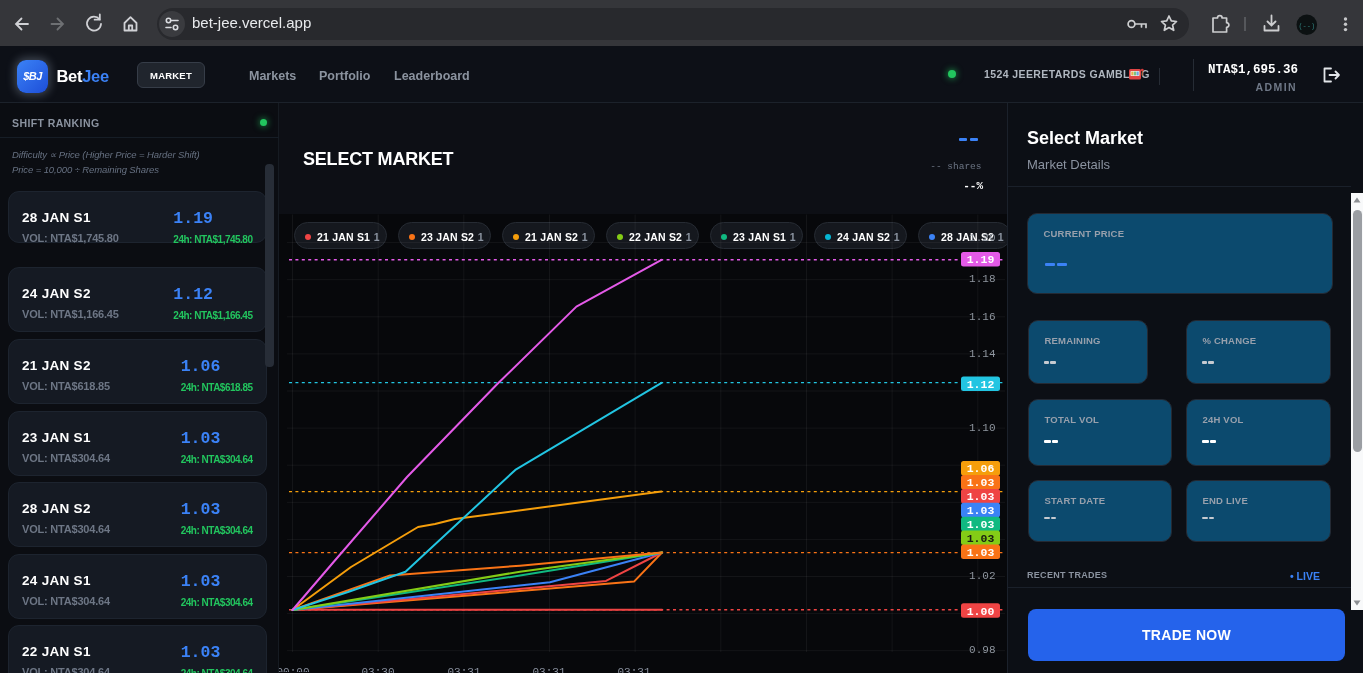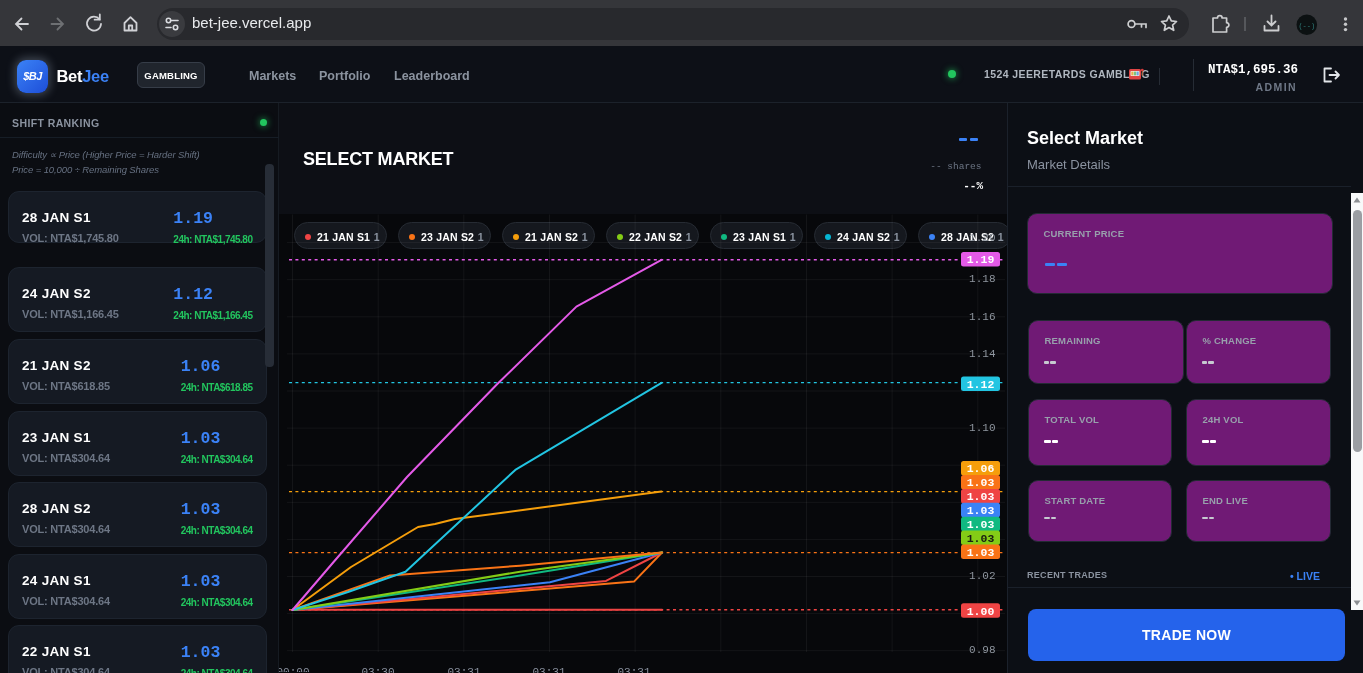--- a/index.html
+++ b/index.html
@@ -51,21 +51,21 @@
   .chip .lbl { position:absolute; left:22px; top:7.5px; font-size:10.5px; font-weight:bold; color:#fff; letter-spacing:0.2px; white-space:nowrap; }
   .chip .bdg { position:absolute; right:6.5px; top:8px; font-size:10.5px; font-weight:bold; color:#8b93a0; }
   .xlab { position:absolute; top:656px; width:60px; text-align:center; font-size:11px; color:#8b92a0; font-family:"Liberation Mono",monospace;margin-top:10px; }
 
   
   #panel { position:absolute; left:1007px; top:103px; width:356px; height:570px; background:#0c0f15; border-left:1px solid #1b212b; }
   #p-t1 { position:absolute; left:1027px; top:128px; font-size:18px; font-weight:bold; color:#fff; }
   #p-t2 { position:absolute; left:1027px; top:157px; font-size:13px; color:#8b93a0; }
   #p-div1 { position:absolute; left:1008px; top:186px; width:343px; height:1px; background:#1a202a; }
   #p-div2 { position:absolute; left:1008px; top:587px; width:343px; height:1px; background:#1a202a; }
-  .pcard { position:absolute; background:#701a75; border:1px solid #242a34; border-radius:10px; }
+  .pcard { position:absolute; background:#0c4a6e; border:1px solid #242a34; border-radius:10px; }
   .pc-l { position:absolute; left:15.5px; top:14px; font-size:9.5px; font-weight:bold; letter-spacing:0.2px; color:#98a0ac; }
   #rtrades { position:absolute; left:1027px; top:569.5px; font-size:9px; font-weight:bold; letter-spacing:0.3px; color:#8b93a0; }
   #live { position:absolute; left:1290px; top:570px; width:41px; text-align:left; font-size:10.5px; font-weight:bold; color:#3b82f6; }
   #tradebtn { position:absolute; left:1028px; top:609px; width:317px; height:52px; background:#2563eb; border-radius:8px; color:#fff; font-size:14px; font-weight:bold; letter-spacing:0.3px; text-align:center; line-height:52px; }
 
   
   #psb { position:absolute; left:1351px; top:193px; width:12px; height:417px; background:#f8f9fa; }
   #psb-thumb { position:absolute; left:1352.5px; top:210px; width:9px; height:242px; background:#9b9ea3; border-radius:4.5px; }
 </style>
 </head>
@@ -125,21 +125,21 @@
   <g fill="#c7c8ca">
     <circle cx="1345.5" cy="19" r="1.7"></circle>
     <circle cx="1345.5" cy="24.3" r="1.7"></circle>
     <circle cx="1345.5" cy="29.6" r="1.7"></circle>
   </g>
 </svg>
 
 <div id="hdr"></div>
 <div id="logo">$BJ</div>
 <div id="brand">Bet<span>Jee</span></div>
-<div id="refreshbtn">GAMBLING</div>
+<div id="refreshbtn">MARKET</div>
 <div class="nav" style="left:249px;">Markets</div>
 <div class="nav" style="left:319px;">Portfolio</div>
 <div class="nav" style="left:394px;">Leaderboard</div>
 <div id="hgreen"></div>
 <div id="htick">1524 JEERETARDS GAMBLING</div>
 <div class="vsep" style="left:1159px; top:68px; height:17px;"></div>
 <div class="vsep" style="left:1193px; top:59px; height:32px;"></div>
 <div id="bal" class="mono">NTA$1,695.36</div>
 <div id="admin">ADMIN</div>
 <svg class="abs" style="left:1125px;top:63px;" width="230" height="30" viewBox="0 0 230 30">
@@ -342,21 +342,21 @@
 <div id="panel"></div>
 <div id="p-t1">Select Market</div>
 <div id="p-t2">Market Details</div>
 <div id="p-div1"></div>
 <div id="p-div2"></div>
 <div class="pcard" style="left:1027px; top:213px; width:306px; height:81px;">
   <div class="pc-l">CURRENT PRICE</div>
   <div class="dash" style="left:17.3px; top:49px; width:10px; height:3.3px; background:#3b82f6;"></div>
   <div class="dash" style="left:29px; top:49px; width:10px; height:3.3px; background:#3b82f6;"></div>
 </div>
-<div class="pcard" style="left:1028px; top:320px; width:156px; height:64px;">
+<div class="pcard" style="left:1028px; top:320px; width:120px; height:64px;">
   <div class="pc-l">REMAINING</div>
   <div class="dash" style="left:15px; top:40.4px; width:5.4px; height:2.2px; background:#c6cad0;"></div>
   <div class="dash" style="left:21.2px; top:40.4px; width:5.4px; height:2.2px; background:#c6cad0;"></div>
 </div>
 <div class="pcard" style="left:1186px; top:320px; width:145px; height:64px;">
   <div class="pc-l">% CHANGE</div>
   <div class="dash" style="left:15px; top:40.4px; width:5.4px; height:2.2px; background:#c6cad0;"></div>
   <div class="dash" style="left:21.2px; top:40.4px; width:5.4px; height:2.2px; background:#c6cad0;"></div>
 </div>
 <div class="pcard" style="left:1028px; top:399px; width:144px; height:67px;">

